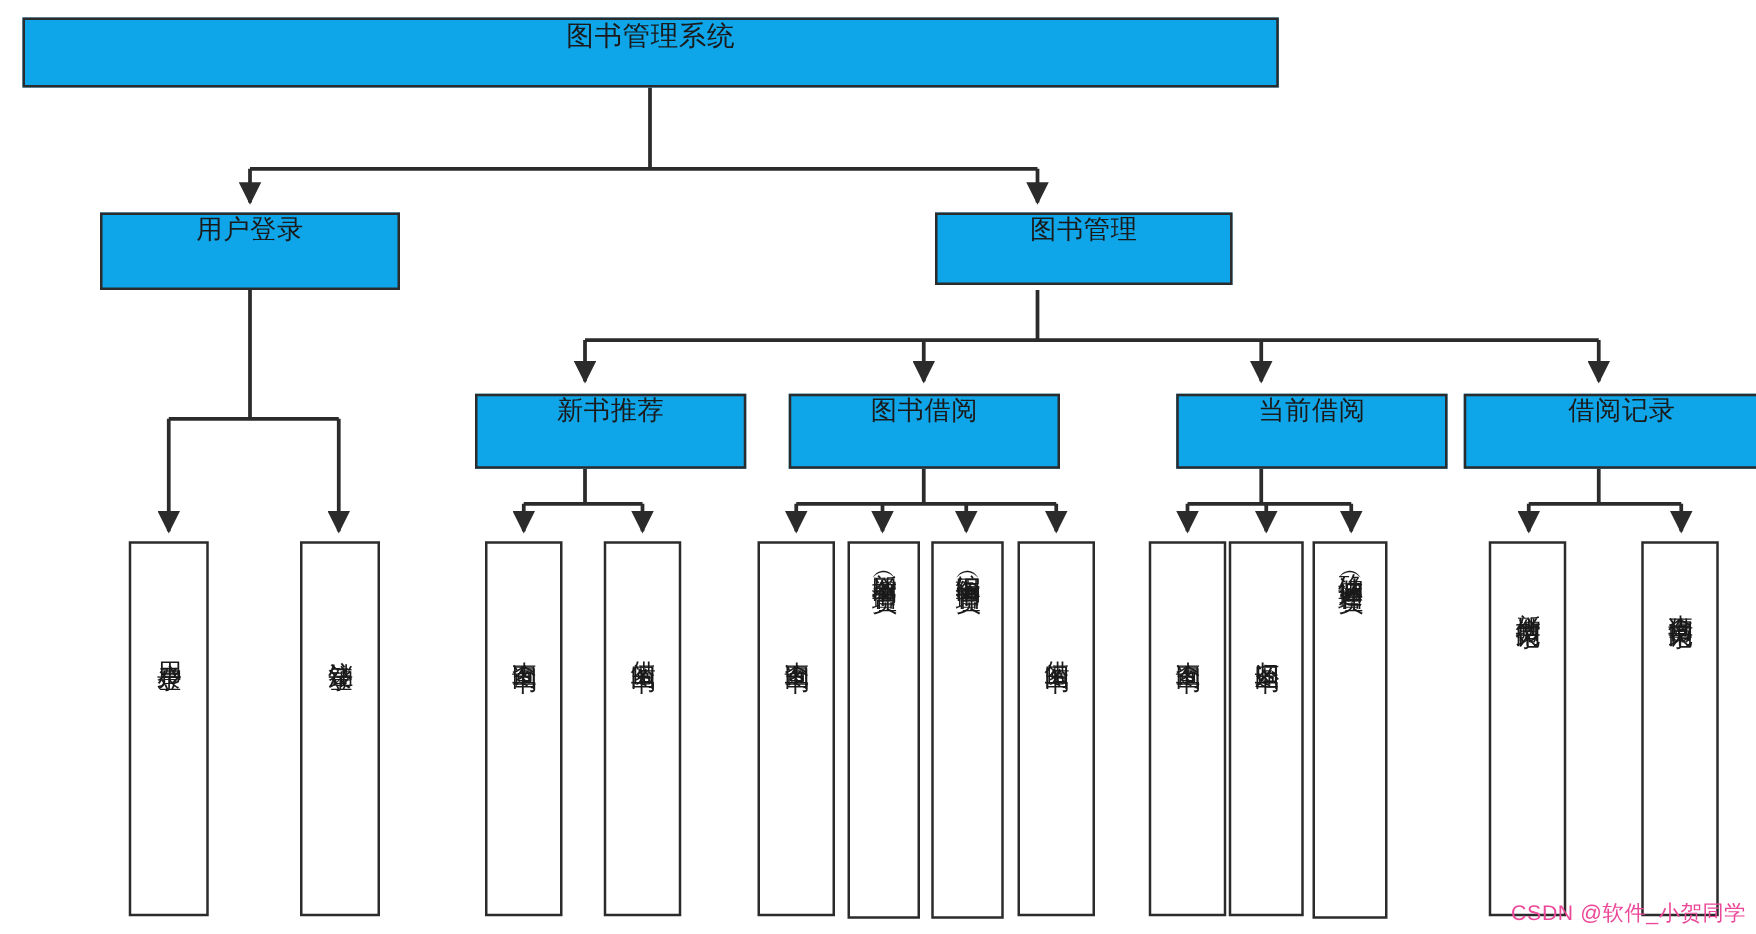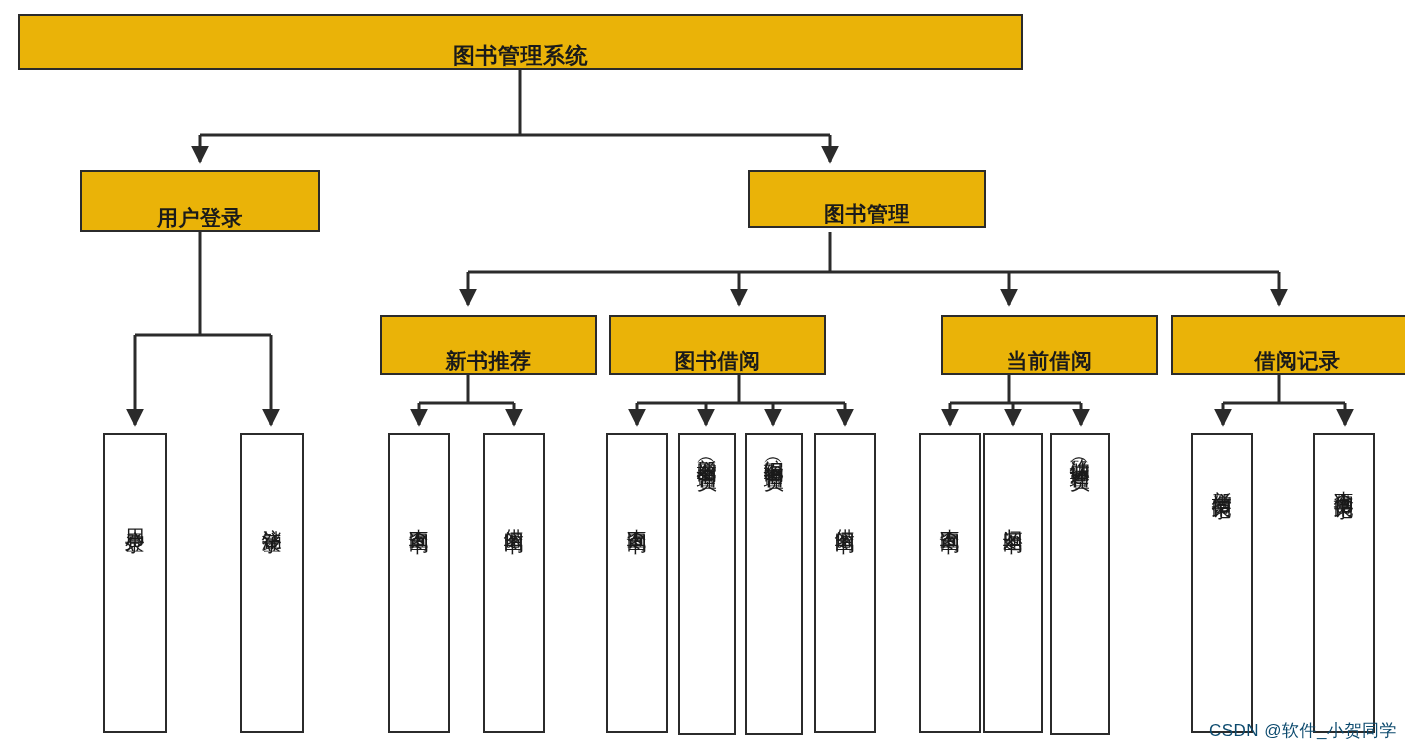--- a/index.html
+++ b/index.html
@@ -14,26 +14,25 @@
     position: relative;
     width: 1405px;
     height: 747px;
     background: #ffffff;
     overflow: hidden;
   }
   .node {
     position: absolute;
     box-sizing: border-box;
     border: 2px solid #2b2b2b;
-    background: #eab308;
+    background: #0ea5e9;
     display: flex;
-    align-items: flex-end;
+    align-items: flex-start;
     justify-content: center;
     color: #1a1a1a;
-    font-weight: bold;
   }
   .node .label {
     font-size: 21px;
     line-height: 1.15;
     letter-spacing: 0.5px;
     white-space: nowrap;
   }
   .node.root .label { font-size: 22px; }
   .node.level2 .label { font-size: 21px; }
   .node.level3 .label { font-size: 21px; }
@@ -64,21 +63,21 @@
     left: 0; top: 0;
     width: 1405px;
     height: 747px;
     pointer-events: none;
   }
   .watermark {
     position: absolute;
     right: 8px;
     bottom: 5px;
     font-size: 17px;
-    color: #0c4a6e;
+    color: #ec4899;
     letter-spacing: 0.5px;
     white-space: nowrap;
   }
 </style>
 </head>
 <body>
 
 <div id="canvas">
 
   <svg class="wires" viewBox="0 0 1405 747">
@@ -138,21 +137,21 @@
   <div class="node level2" style="left:80px; top:170px; width:240px; height:62px;">
     <span class="label">用户登录</span>
   </div>
   <div class="node level2" style="left:748px; top:170px; width:238px; height:58px;">
     <span class="label">图书管理</span>
   </div>
 
   <div class="node level3" style="left:360px; top:315px; width:217px; height:60px;margin-left:20px;">
     <span class="label">新书推荐</span>
   </div>
-  <div class="node level3" style="left:609px; top:315px; width:217px; height:60px;">
+  <div class="node level3" style="left:631px; top:315px; width:217px; height:60px;">
     <span class="label">图书借阅</span>
   </div>
   <div class="node level3" style="left:901px; top:315px; width:217px; height:60px;margin-left:40px;">
     <span class="label">当前借阅</span>
   </div>
   <div class="node level3" style="left:1171px; top:315px; width:253px; height:60px;">
     <span class="label">借阅记录</span>
   </div>
 
   <div class="leaf" style="left:103px; top:433px; width:64px; height:300px; padding-top:78px;">

